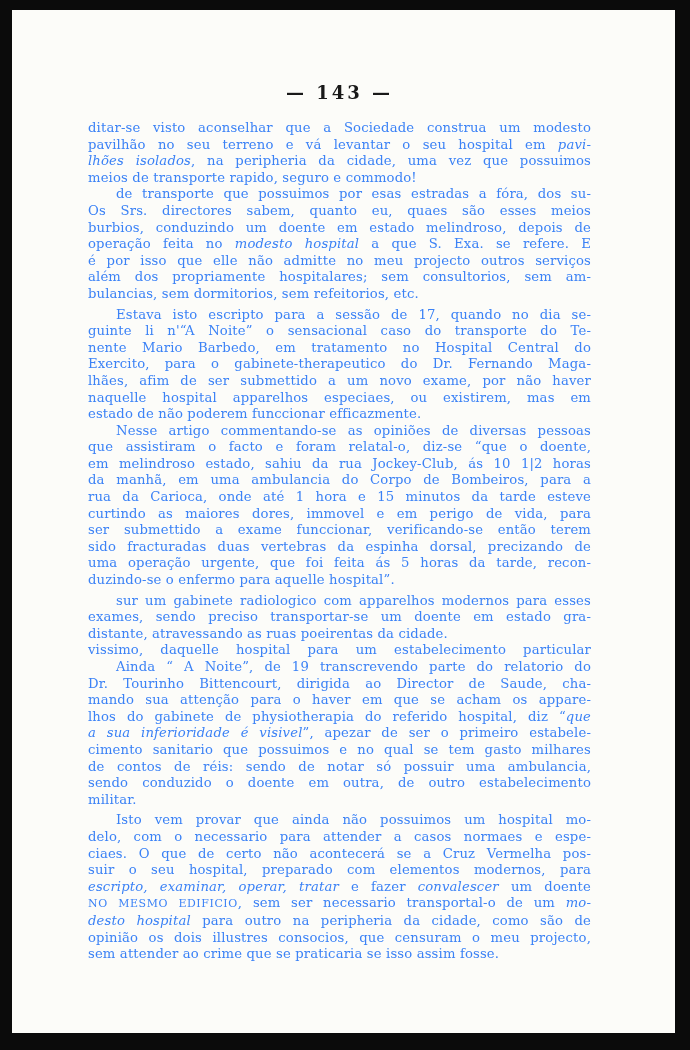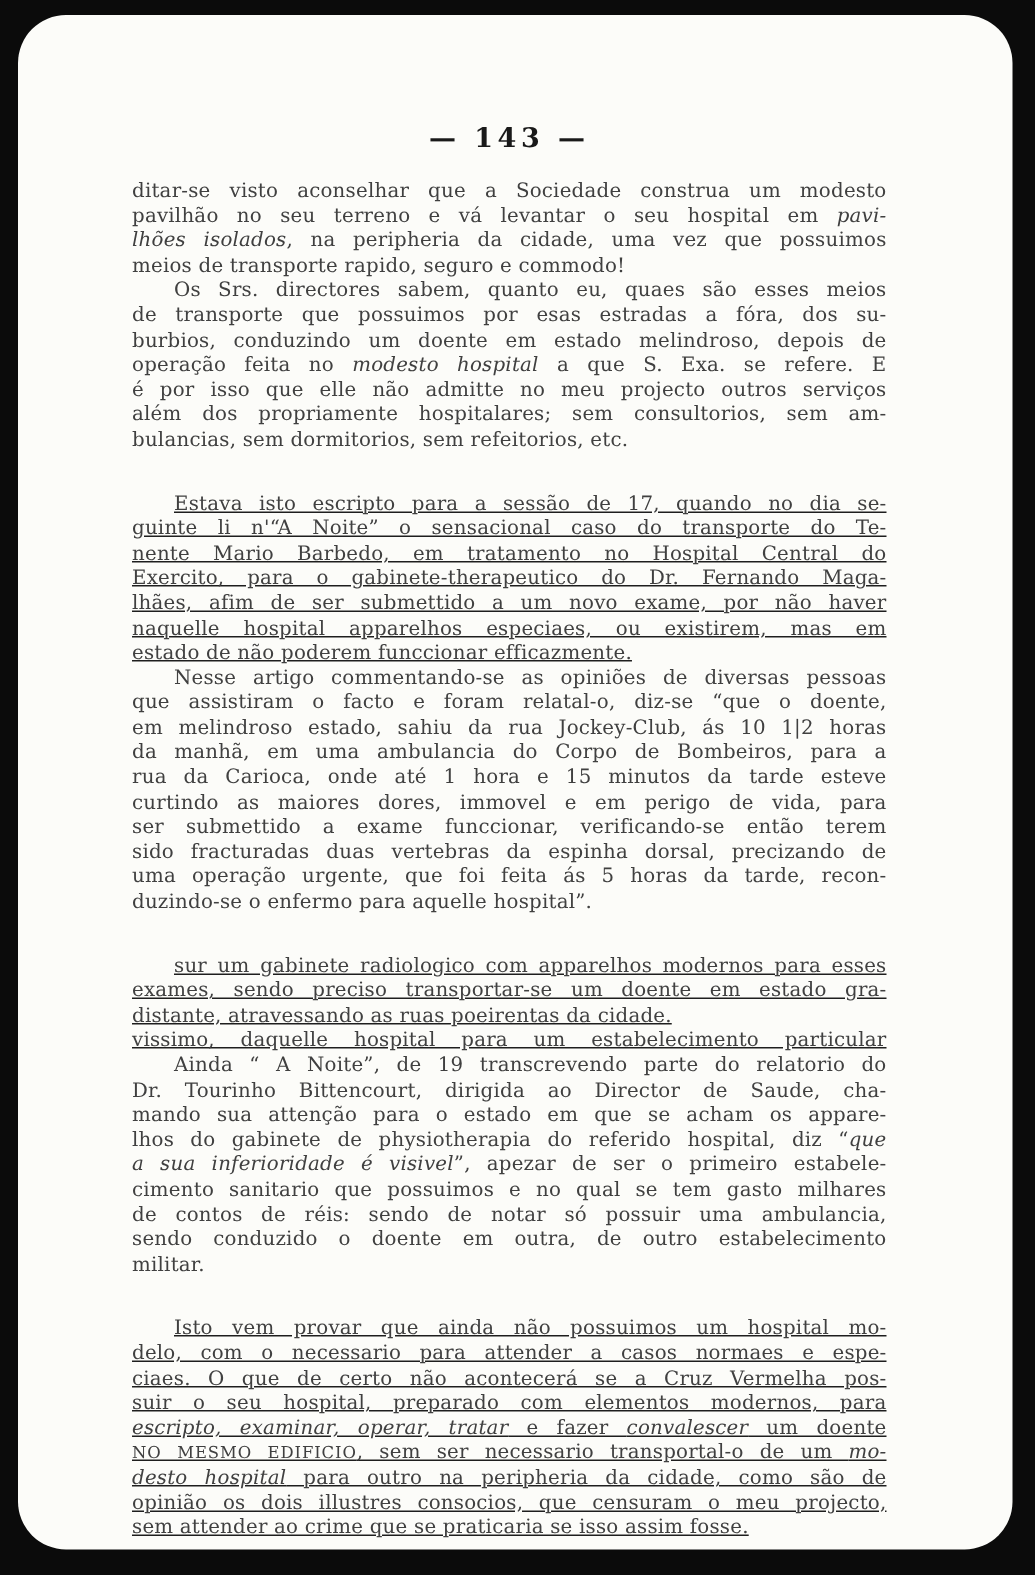--- a/index.html
+++ b/index.html
@@ -33,54 +33,54 @@
     font-weight: bold;
     letter-spacing: 3px;
     color: #191919;
   }
   .body-text {
     position: absolute;
     left: 76px; top: 110px;
     width: 503px;
   }
   .para { margin: 0; }
-  .para.gap { margin-top: 26px; text-decoration: underline; }
+  .para.gap { margin-top: 4px; }
   .line {
     font-size: 13.2px;
     line-height: 16.6px;
     letter-spacing: 0.15px;
     text-align: justify;
     text-align-last: justify;
     white-space: normal;
-    color: #404040;
+    color: #3b82f6;
   }
   .line.para-end { text-align-last: left; }
   .para.indent .line:first-child { text-indent: 28px; }
   .line i { font-style: italic; }
   .smallcaps {
     font-size: 0.83em;
     letter-spacing: 0.6px;
   }
 </style>
 </head>
 <body>
 
 <div class="scan-bg" style="background: rgb(11, 11, 11);">
-  <div class="paper" style="background: rgb(252, 252, 249); color: rgb(30, 30, 30); border-radius: 32px;">
+  <div class="paper" style="background: rgb(252, 252, 249); color: rgb(30, 30, 30);">
     <div class="page-number">— 143 —</div>
     <div class="body-text">
         <div class="para">
           <div class="line">ditar-se visto aconselhar que a Sociedade construa um modesto</div>
           <div class="line">pavilhão no seu terreno e vá levantar o seu hospital em <i>pavi-</i></div>
           <div class="line"><i>lhões isolados</i>, na peripheria da cidade, uma vez que possuimos</div>
           <div class="line para-end">meios de transporte rapido, seguro e commodo!</div>
         </div>
         <div class="para indent">
+          <div class="line">de transporte que possuimos por esas estradas a fóra, dos su-</div>
           <div class="line">Os Srs. directores sabem, quanto eu, quaes são esses meios</div>
-          <div class="line">de transporte que possuimos por esas estradas a fóra, dos su-</div>
           <div class="line">burbios, conduzindo um doente em estado melindroso, depois de</div>
           <div class="line">operação feita no <i>modesto hospital</i> a que S. Exa. se refere. E</div>
           <div class="line">é por isso que elle não admitte no meu projecto outros serviços</div>
           <div class="line">além dos propriamente hospitalares; sem consultorios, sem am-</div>
           <div class="line para-end">bulancias, sem dormitorios, sem refeitorios, etc.</div>
         </div>
         <div class="para indent gap">
           <div class="line">Estava isto escripto para a sessão de 17, quando no dia se-</div>
           <div class="line">guinte li n'“A Noite” o sensacional caso do transporte do Te-</div>
           <div class="line">nente Mario Barbedo, em tratamento no Hospital Central do</div>
@@ -103,21 +103,21 @@
         </div>
         <div class="para indent gap">
           <div class="line">sur um gabinete radiologico com apparelhos modernos para esses</div>
           <div class="line">exames, sendo preciso transportar-se um doente em estado gra-</div>
           <div class="line para-end">distante, atravessando as ruas poeirentas da cidade.</div>
           <div class="line">vissimo, daquelle hospital para um estabelecimento particular</div>
         </div>
         <div class="para indent">
           <div class="line">Ainda “ A Noite”, de 19 transcrevendo parte do relatorio do</div>
           <div class="line">Dr. Tourinho Bittencourt, dirigida ao Director de Saude, cha-</div>
-          <div class="line">mando sua attenção para o estado em que se acham os appare-</div>
+          <div class="line">mando sua attenção para o haver em que se acham os appare-</div>
           <div class="line">lhos do gabinete de physiotherapia do referido hospital, diz “<i>que</i></div>
           <div class="line"><i>a sua inferioridade é visivel</i>”, apezar de ser o primeiro estabele-</div>
           <div class="line">cimento sanitario que possuimos e no qual se tem gasto milhares</div>
           <div class="line">de contos de réis: sendo de notar só possuir uma ambulancia,</div>
           <div class="line">sendo conduzido o doente em outra, de outro estabelecimento</div>
           <div class="line para-end">militar.</div>
         </div>
         <div class="para indent gap">
           <div class="line">Isto vem provar que ainda não possuimos um hospital mo-</div>
           <div class="line">delo, com o necessario para attender a casos normaes e espe-</div>

